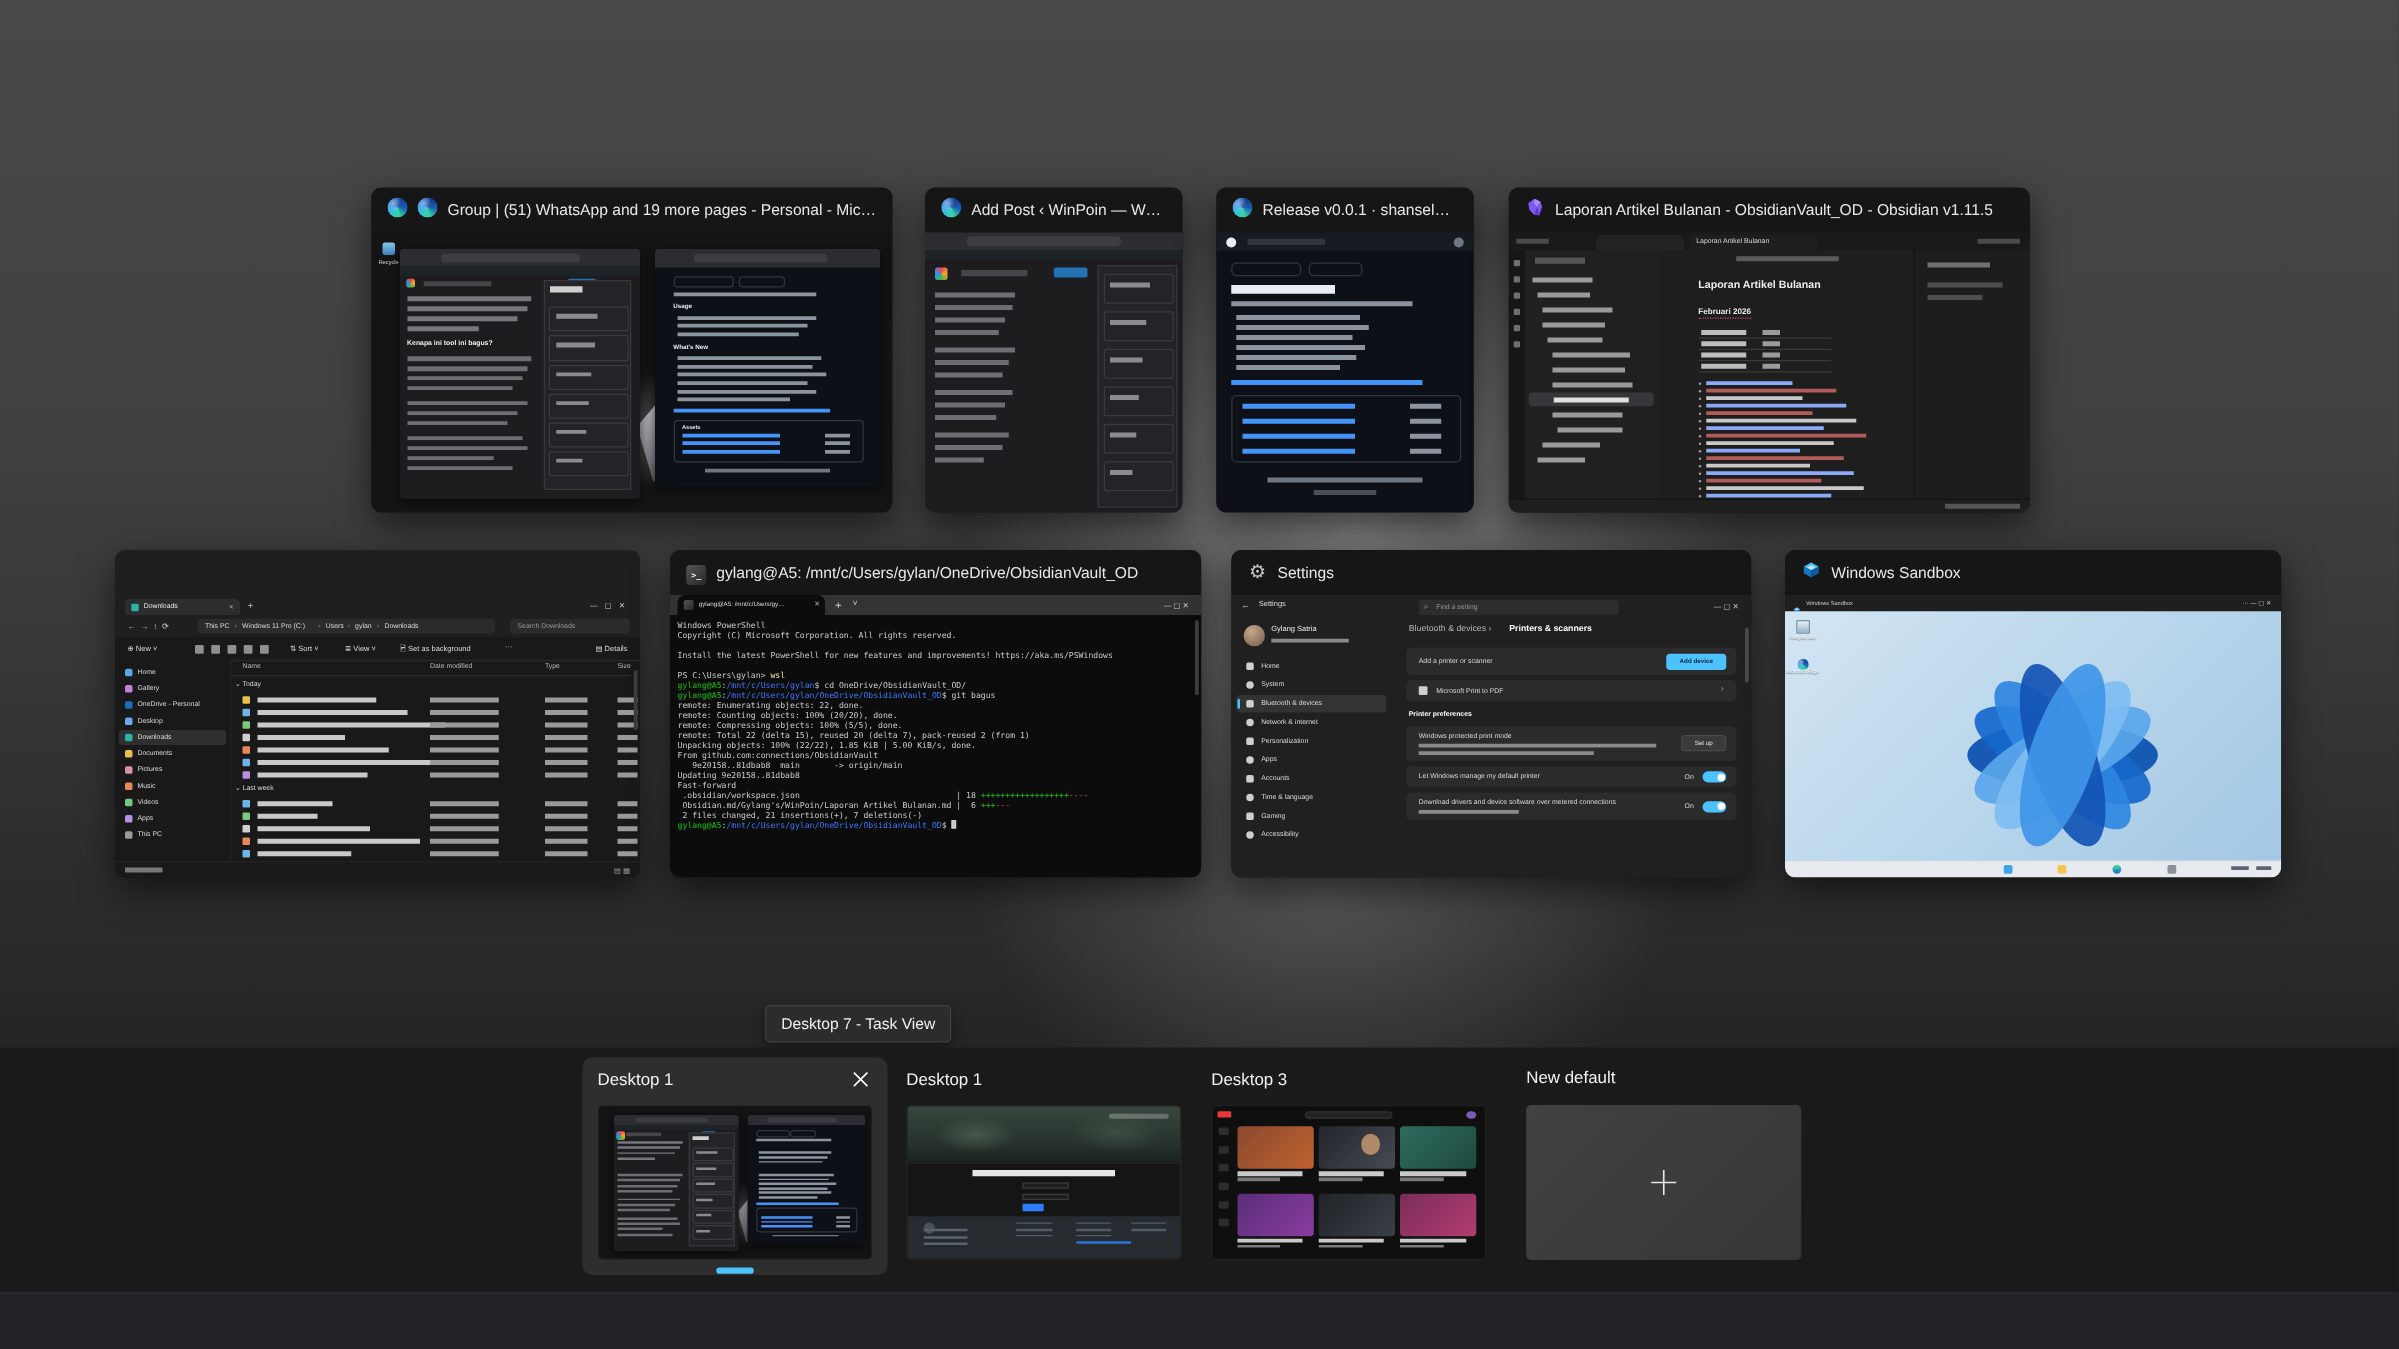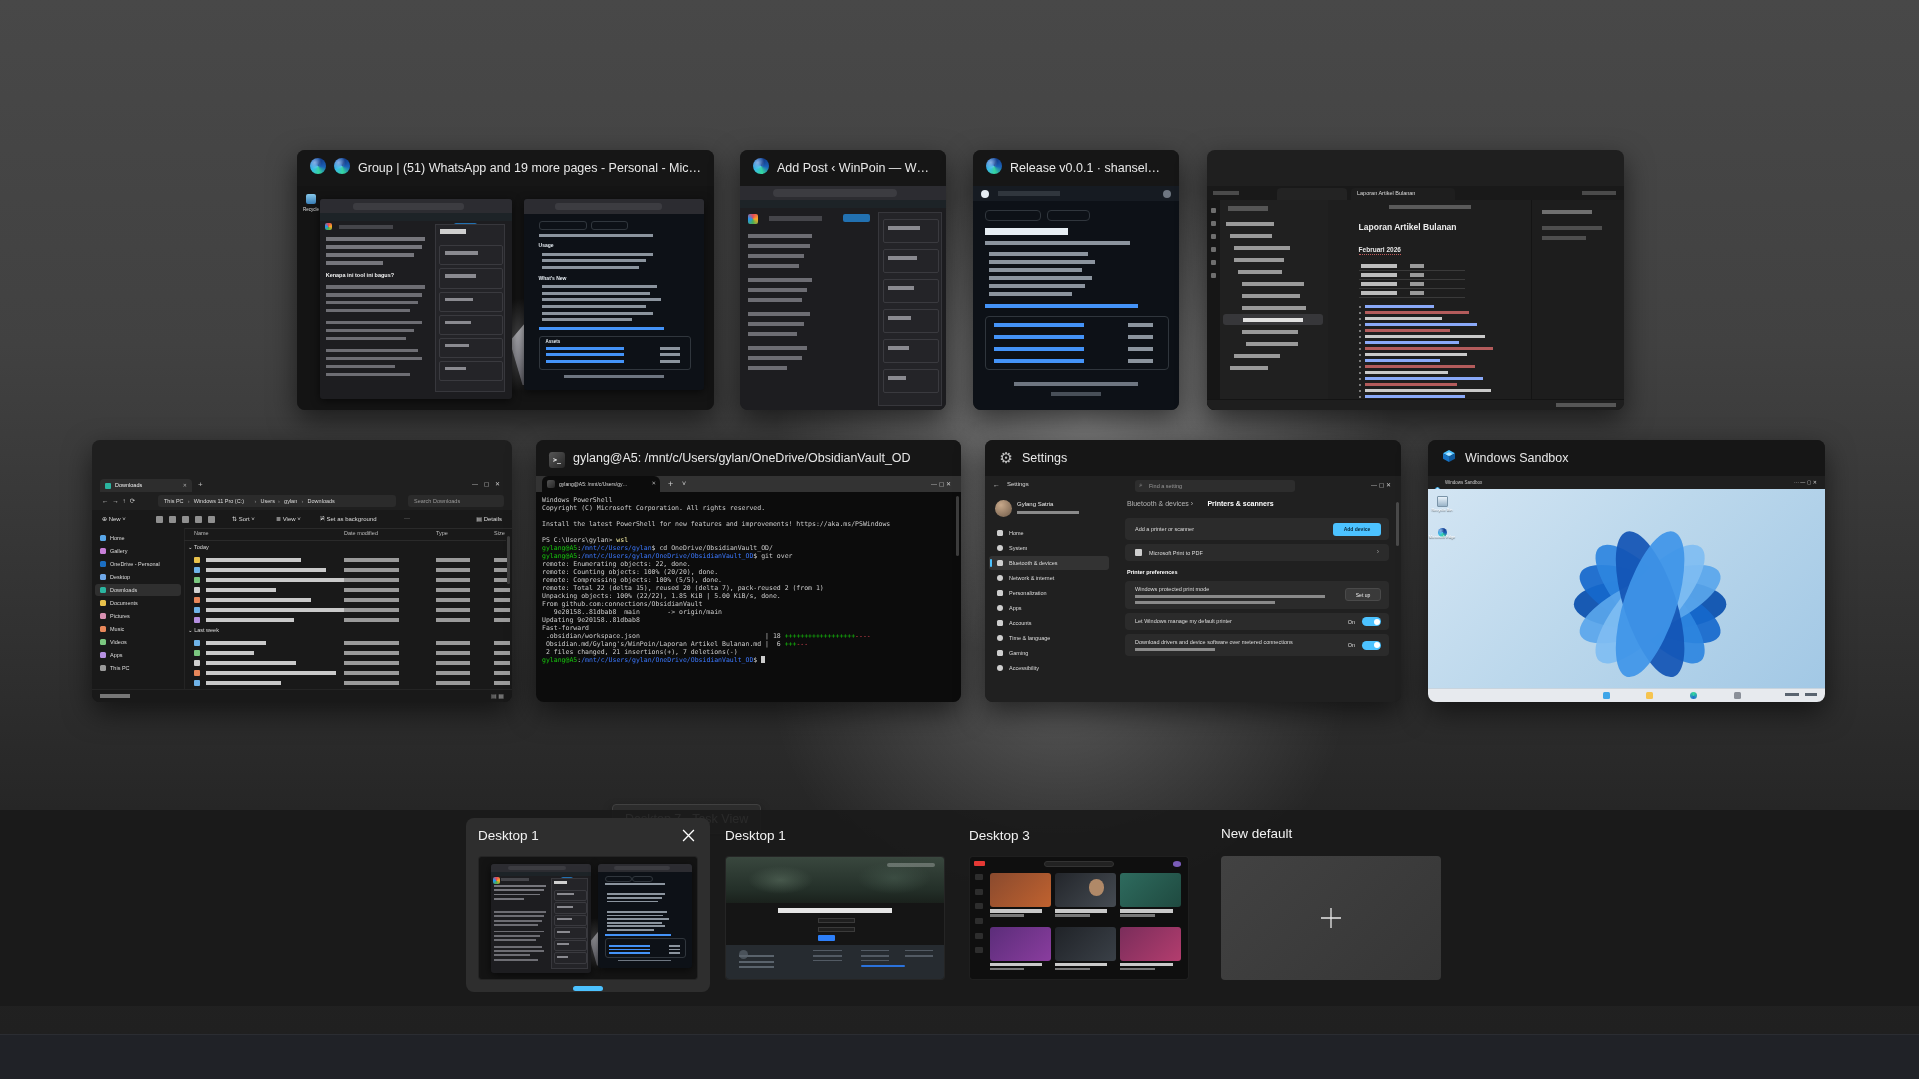--- a/index.html
+++ b/index.html
@@ -10,21 +10,21 @@
       radial-gradient(400px 320px at 1060px 690px, rgba(255,255,255,.20), rgba(255,255,255,0) 72%),
       linear-gradient(180deg,#484848 0%,#414141 32%,#303030 60%,#242424 78%,#1f1f1f 100%);}
   .card{position:absolute;border-radius:8px;overflow:hidden;background:#1f1f1f;
     box-shadow:0 10px 28px rgba(0,0,0,.55);}
   .tbar{height:36px;background:#161616;display:flex;align-items:center;gap:8px;padding:0 13px;}
   .tbar .t{color:#e8e8e8;font-size:12.5px;white-space:nowrap;overflow:hidden;text-overflow:ellipsis;}
   .body{position:absolute;top:36px;left:0;right:0;bottom:0;background:#191919;}
   .cic{display:inline-block;border-radius:50%;flex:none;}
   .sqic{display:inline-flex;align-items:center;justify-content:center;flex:none;}
   
-  #strip{position:absolute;left:0;top:810px;width:1919px;height:196px;background:rgba(26,26,26,.93);}
+  #strip{position:absolute;left:0;top:838px;width:1919px;height:196px;background:rgba(26,26,26,.93);}
   #taskbar{position:absolute;left:0;top:1034px;width:1919px;height:45px;background:#202227;
     border-top:1px solid rgba(255,255,255,.05);}
   
   .dlabel{position:absolute;color:#f2f2f2;font-size:13.5px;}
   .dthumb{position:absolute;width:220px;height:124px;border-radius:4px;overflow:hidden;
     border:1px solid rgba(255,255,255,.07);background:#111;box-sizing:border-box;}
   #tooltip{position:absolute;left:612px;top:804px;height:28px;padding:0 12px;display:flex;align-items:center;
     background:#2c2c2c;border:1px solid #404040;border-radius:4px;color:#f0f0f0;font-size:12.5px;
     box-shadow:0 4px 10px rgba(0,0,0,.4);}
   .tl{white-space:pre;font-family:"DejaVu Sans Mono",monospace;font-size:6.5px;line-height:8px;color:#ccc;}
@@ -201,20 +201,28 @@
           <div style="position: absolute; left: 78%; top: 30px; width: 14%; height: 4px; background: rgb(139, 148, 158);"></div>
           <div style="position: absolute; left: 4%; top: 42px; width: 50%; height: 4px; background: rgb(68, 147, 248);"></div>
           <div style="position: absolute; left: 78%; top: 42px; width: 14%; height: 4px; background: rgb(139, 148, 158);"></div>
         </div>
         <div style="position: absolute; left: 20%; top: 196px; width: 60%; height: 4px; background: rgb(110, 118, 129);"></div>
         <div style="position: absolute; left: 38%; top: 206px; width: 24%; height: 4px; background: rgb(72, 79, 88);"></div>
       </div>
   </div>
 
   <div class="card" id="w3" style="left:1207px;top:150px;width:417px;height:260px">
+    <div class="tbar">
+      <span class="ticn"><svg width="16" height="16" viewBox="0 0 24 24">
+            <path d="M11.5 1.5 18.5 5l2 6.5-3.5 10-6.5-1L5 14.5 4 6.5z" fill="#7c5cf0"></path>
+            <path d="M11.5 1.5 18.5 5l-4 6-3.5-4z" fill="#a88ef7"></path>
+            <path d="M14.5 11l3.5 10-6.5-1z" fill="#5a3bd0"></path>
+          </svg></span>
+      <span class="t">Laporan Artikel Bulanan - ObsidianVault_OD - Obsidian v1.11.5</span>
+    </div>
     <div class="body" id="b3" style="background: rgb(30, 30, 30);">
         <div style="position: absolute; left: 0px; top: 0px; right: 0px; height: 14px; background: rgb(25, 25, 25);">
           <div style="position: absolute; left: 6px; top: 5px; width: 26px; height: 4px; background: rgb(74, 74, 74);"></div>
           <div style="position: absolute; left: 70px; top: 2px; width: 70px; height: 12px; background: rgb(35, 35, 35); border-radius: 4px 4px 0px 0px;"></div>
           <div style="position: absolute; left: 144px; top: 2px; width: 104px; height: 12px; background: rgb(30, 30, 30); border-radius: 4px 4px 0px 0px;">
             <div style="position: absolute; left: 6px; top: 2px; font-size: 5.5px; color: rgb(220, 220, 220); white-space: nowrap;">Laporan Artikel Bulanan</div>
           </div>
           <div style="position: absolute; right: 8px; top: 5px; width: 34px; height: 4px; background: rgb(74, 74, 74);"></div>
         </div>
         <div style="position: absolute; left: 0px; top: 14px; width: 13px; bottom: 0px; background: rgb(22, 22, 22);"></div>
@@ -511,21 +519,21 @@
           <div style="position: absolute; right: 10px; top: 4px; font-size: 6px; color: rgb(204, 204, 204);">—   ▢   ✕</div>
         </div>
         <div style="position: absolute; inset: 20px 6px 4px;">
           <div class="tl"><span style="color: rgb(204, 204, 204);">Windows PowerShell</span></div>
           <div class="tl"><span style="color: rgb(204, 204, 204);">Copyright (C) Microsoft Corporation. All rights reserved.</span></div>
           <div class="tl">&nbsp;</div>
           <div class="tl"><span style="color: rgb(204, 204, 204);">Install the latest PowerShell for new features and improvements! https://aka.ms/PSWindows</span></div>
           <div class="tl">&nbsp;</div>
           <div class="tl"><span style="color: rgb(204, 204, 204);">PS C:\Users\gylan&gt; </span><span style="color: rgb(249, 241, 165);">wsl</span></div>
           <div class="tl"><span style="color: rgb(22, 198, 12);">gylang@A5</span><span style="color: rgb(204, 204, 204);">:</span><span style="color: rgb(59, 120, 255);">/mnt/c/Users/gylan</span><span style="color: rgb(204, 204, 204);">$ cd OneDrive/ObsidianVault_OD/</span></div>
-          <div class="tl"><span style="color: rgb(22, 198, 12);">gylang@A5</span><span style="color: rgb(204, 204, 204);">:</span><span style="color: rgb(59, 120, 255);">/mnt/c/Users/gylan/OneDrive/ObsidianVault_OD</span><span style="color: rgb(204, 204, 204);">$ git over</span></div>
+          <div class="tl"><span style="color: rgb(22, 198, 12);">gylang@A5</span><span style="color: rgb(204, 204, 204);">:</span><span style="color: rgb(59, 120, 255);">/mnt/c/Users/gylan/OneDrive/ObsidianVault_OD</span><span style="color: rgb(204, 204, 204);">$ git bagus</span></div>
           <div class="tl"><span style="color: rgb(204, 204, 204);">remote: Enumerating objects: 22, done.</span></div>
           <div class="tl"><span style="color: rgb(204, 204, 204);">remote: Counting objects: 100% (20/20), done.</span></div>
           <div class="tl"><span style="color: rgb(204, 204, 204);">remote: Compressing objects: 100% (5/5), done.</span></div>
           <div class="tl"><span style="color: rgb(204, 204, 204);">remote: Total 22 (delta 15), reused 20 (delta 7), pack-reused 2 (from 1)</span></div>
           <div class="tl"><span style="color: rgb(204, 204, 204);">Unpacking objects: 100% (22/22), 1.85 KiB | 5.00 KiB/s, done.</span></div>
           <div class="tl"><span style="color: rgb(204, 204, 204);">From github.com:connections/ObsidianVault</span></div>
           <div class="tl"><span style="color: rgb(204, 204, 204);">   9e20158..81dbab8  main       -&gt; origin/main</span></div>
           <div class="tl"><span style="color: rgb(204, 204, 204);">Updating 9e20158..81dbab8</span></div>
           <div class="tl"><span style="color: rgb(204, 204, 204);">Fast-forward</span></div>
           <div class="tl"><span style="color: rgb(204, 204, 204);"> .obsidian/workspace.json                                | 18 </span><span style="color: rgb(22, 198, 12);">++++++++++++++++++</span><span style="color: rgb(231, 72, 86);">----</span></div>

